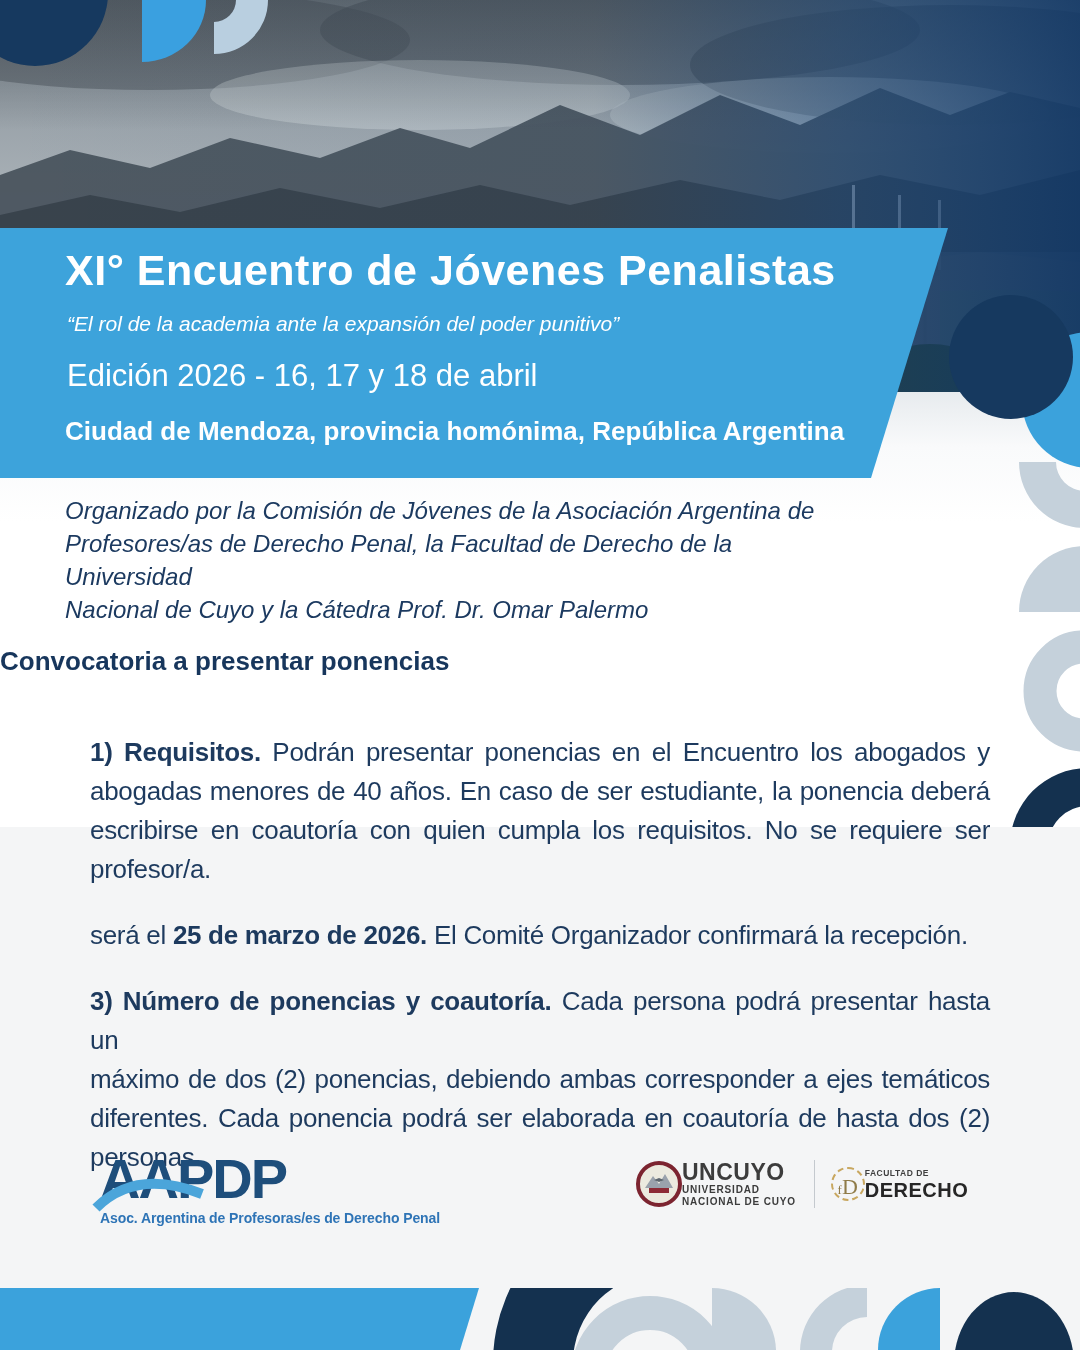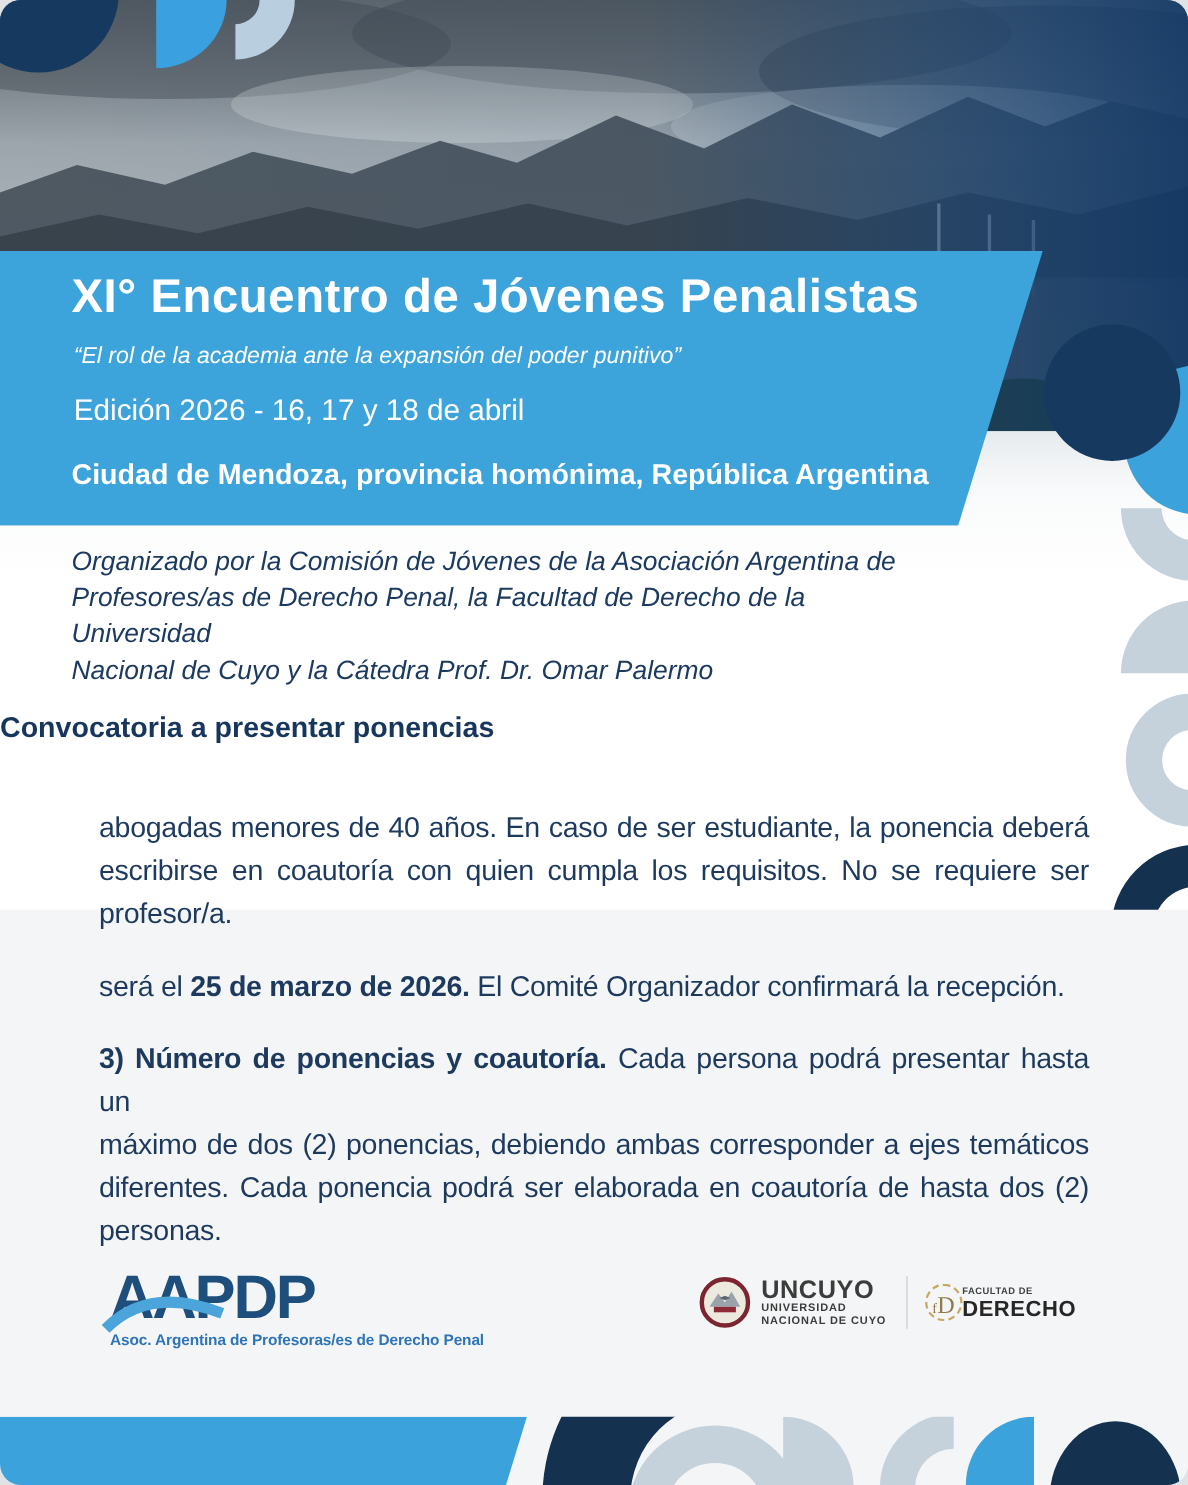--- a/index.html
+++ b/index.html
@@ -1,17 +1,17 @@
 <!DOCTYPE html>
 <html><head>
 <meta charset="utf-8">
 <style>
   html,body{margin:0;padding:0;background:#dfe3e6;}
   #poster{position:relative;width:1080px;height:1350px;margin:0 auto;overflow:hidden;
-          background:#ffffff;font-family:"Liberation Sans","DejaVu Sans",sans-serif;border-radius:19px;}
+          background:#ffffff;font-family:"Liberation Sans","DejaVu Sans",sans-serif;}
   
   .photo{position:absolute;left:0;top:0;width:1080px;height:392px;z-index:1;}
   
   .white-section{position:absolute;left:0;top:392px;width:1080px;height:435px;z-index:1;
     background:linear-gradient(180deg,#e7ebee 0px,#f9fafb 55px,#ffffff 130px);}
   .gray-section{position:absolute;left:0;top:827px;width:1080px;height:523px;z-index:2;
     background:#f4f5f6;}
   
   .decor-tl-circle{position:absolute;left:-38px;top:-80px;width:146px;height:146px;
     border-radius:50%;background:#16395f;z-index:3;}
@@ -20,21 +20,21 @@
   .decor-tl-crescent{position:absolute;left:210px;top:0;width:62px;height:62px;z-index:3;}
   
   .decor-right{position:absolute;left:940px;top:280px;width:140px;height:547px;z-index:3;}
   
   .decor-bottom{position:absolute;left:0;top:1288px;width:1080px;height:62px;z-index:5;}
   
   .banner{position:absolute;left:0;top:228px;width:952px;height:250px;z-index:4;
     background:#3da3db;clip-path:polygon(0 0,948px 0,871px 250px,0 250px);color:#ffffff;}
   .b-title{position:absolute;left:65px;top:18px;font-size:43px;font-weight:800;letter-spacing:.5px;}
   .b-quote{position:absolute;left:67px;top:84px;font-size:21px;font-style:italic;font-weight:500;}
-  .b-edition{position:absolute;left:67px;top:130px;font-size:27px;font-weight:400;}
+  .b-edition{position:absolute;left:67px;top:130px;font-size:31px;font-weight:400;}
   .b-location{position:absolute;left:65px;top:188px;font-size:26px;font-weight:700;}
   
   .organizer{position:absolute;left:65px;top:494px;width:780px;z-index:6;
     font-style:italic;font-size:24px;line-height:33px;color:#1c3a60;font-weight:500;}
   
   .call-heading{position:absolute;left:0;top:646px;width:1080px;text-align:left;z-index:6;
     font-size:26px;font-weight:700;color:#17365c;}
   
   .paragraphs{position:absolute;left:90px;top:733px;width:900px;z-index:6;
     font-size:26px;line-height:39px;color:#1d3a5e;letter-spacing:-0.3px;}
@@ -43,21 +43,21 @@
   .jline-last{text-align:justify;text-align-last:left;}
   .bold{font-weight:700;}
   
   .aapdp{position:absolute;left:100px;top:1150px;z-index:6;}
   .aapdp-word{position:relative;font-size:56px;font-weight:800;letter-spacing:-2px;color:#1e4e7b;line-height:58px;}
   .aapdp-swoosh{position:absolute;left:-8px;top:16px;width:116px;height:46px;}
   .aapdp-tag{margin-top:2px;font-size:14px;font-weight:700;color:#2e74b6;letter-spacing:-0.1px;}
   .uncuyo-row{position:absolute;left:636px;top:1160px;z-index:6;display:flex;align-items:center;}
   .seal{width:38px;height:38px;border-radius:50%;border:4px solid #7c2430;background:#eceadf;
     display:flex;align-items:center;justify-content:center;overflow:hidden;}
-  .uncuyo-text{margin-left:10px;color:#3c3c3c;}
+  .uncuyo-text{margin-left:0;color:#3c3c3c;}
   .uncuyo-name{font-size:23px;font-weight:700;letter-spacing:.5px;line-height:24px;}
   .uncuyo-sub{font-size:10px;font-weight:600;letter-spacing:.8px;line-height:12px;}
   .logo-divider{width:1px;height:48px;background:#c4c9ce;margin:0 16px 0 18px;}
   .fd-emblem{width:34px;height:34px;border-radius:50%;border:2px dashed #c8a75f;
     display:flex;align-items:flex-end;justify-content:center;color:#8f7b48;
     font-family:"Liberation Serif","DejaVu Serif",serif;padding-bottom:3px;box-sizing:border-box;}
   .fd-small{font-size:13px;line-height:13px;}
   .fd-large{font-size:22px;line-height:19px;}
   .derecho-text{color:#3f3f3f;}
   .derecho-l1{font-size:8.5px;font-weight:700;letter-spacing:.5px;line-height:11px;}
@@ -157,20 +157,21 @@
   <div class="organizer">
       <div>Organizado por la Comisión de Jóvenes de la Asociación Argentina de</div>
       <div>Profesores/as de Derecho Penal, la Facultad de Derecho de la Universidad</div>
       <div>Nacional de Cuyo y la Cátedra Prof. Dr. Omar Palermo</div>
     </div>
 
   <div class="call-heading">Convocatoria a presentar ponencias</div>
 
   <div class="paragraphs">
       <div class="para">
+        <div class="jline"><span class="bold">1) Requisitos.</span><span> Podrán presentar ponencias en el Encuentro los abogados y</span></div>
         <div class="jline"><span>abogadas menores de 40 años. En caso de ser estudiante, la ponencia deberá</span></div>
         <div class="jline"><span>escribirse en coautoría con quien cumpla los requisitos. No se requiere ser</span></div>
         <div class="jline-last"><span>profesor/a.</span></div>
       </div>
       <div class="para">
         <div class="jline-last"><span>será el </span><span class="bold">25 de marzo de 2026.</span><span> El Comité Organizador confirmará la recepción.</span></div>
       </div>
       <div class="para">
         <div class="jline"><span class="bold">3) Número de ponencias y coautoría.</span><span> Cada persona podrá presentar hasta un</span></div>
         <div class="jline"><span>máximo de dos (2) ponencias, debiendo ambas corresponder a ejes temáticos</span></div>

